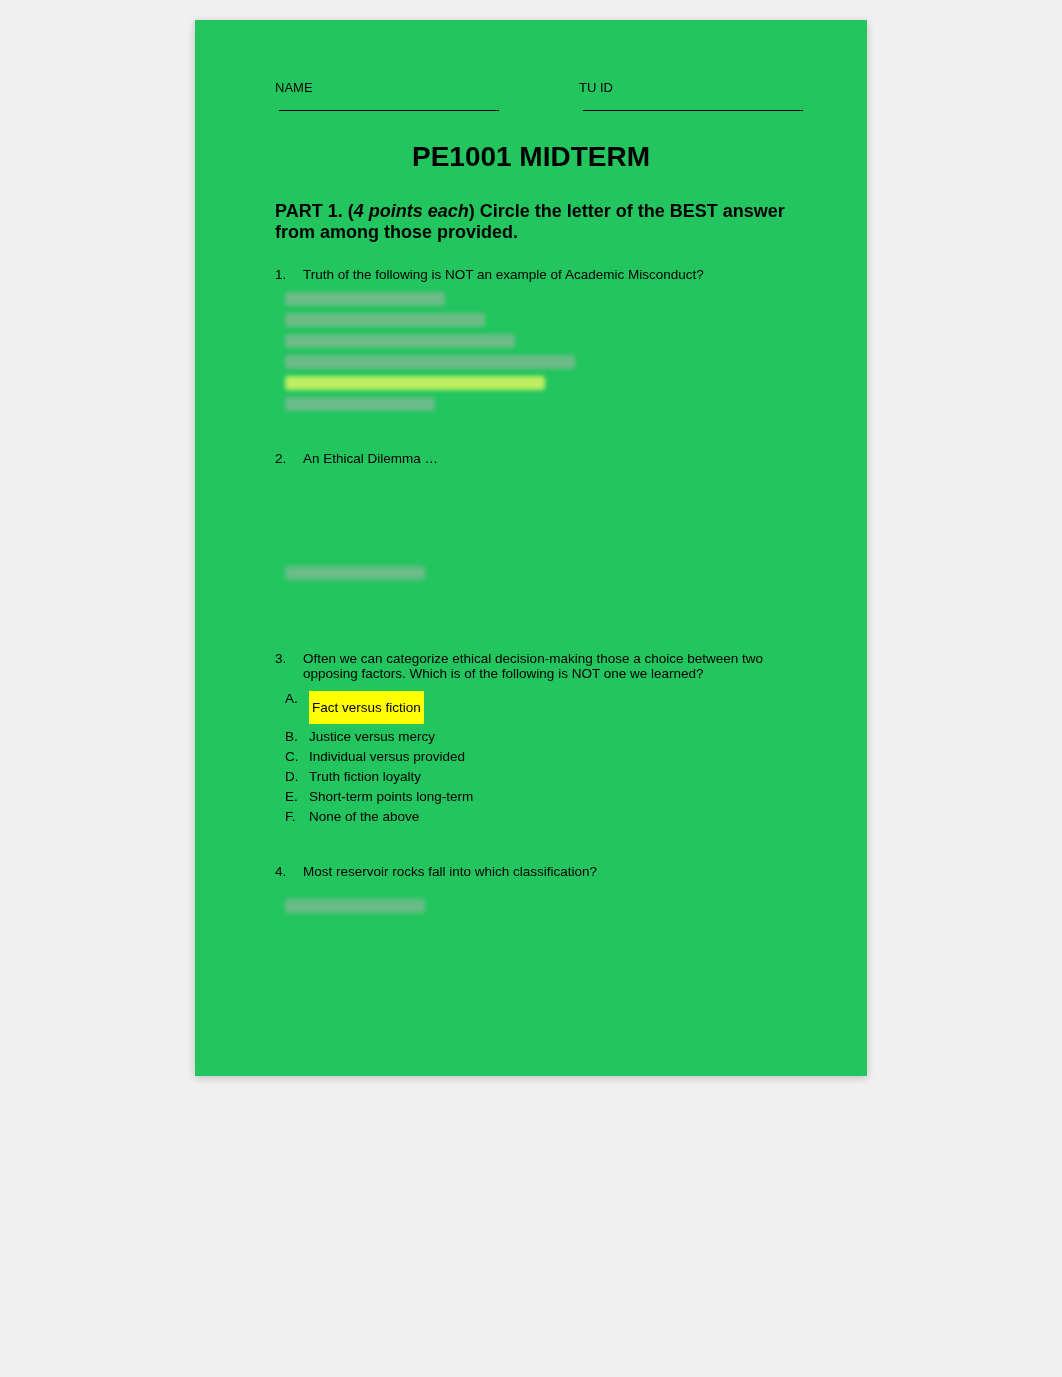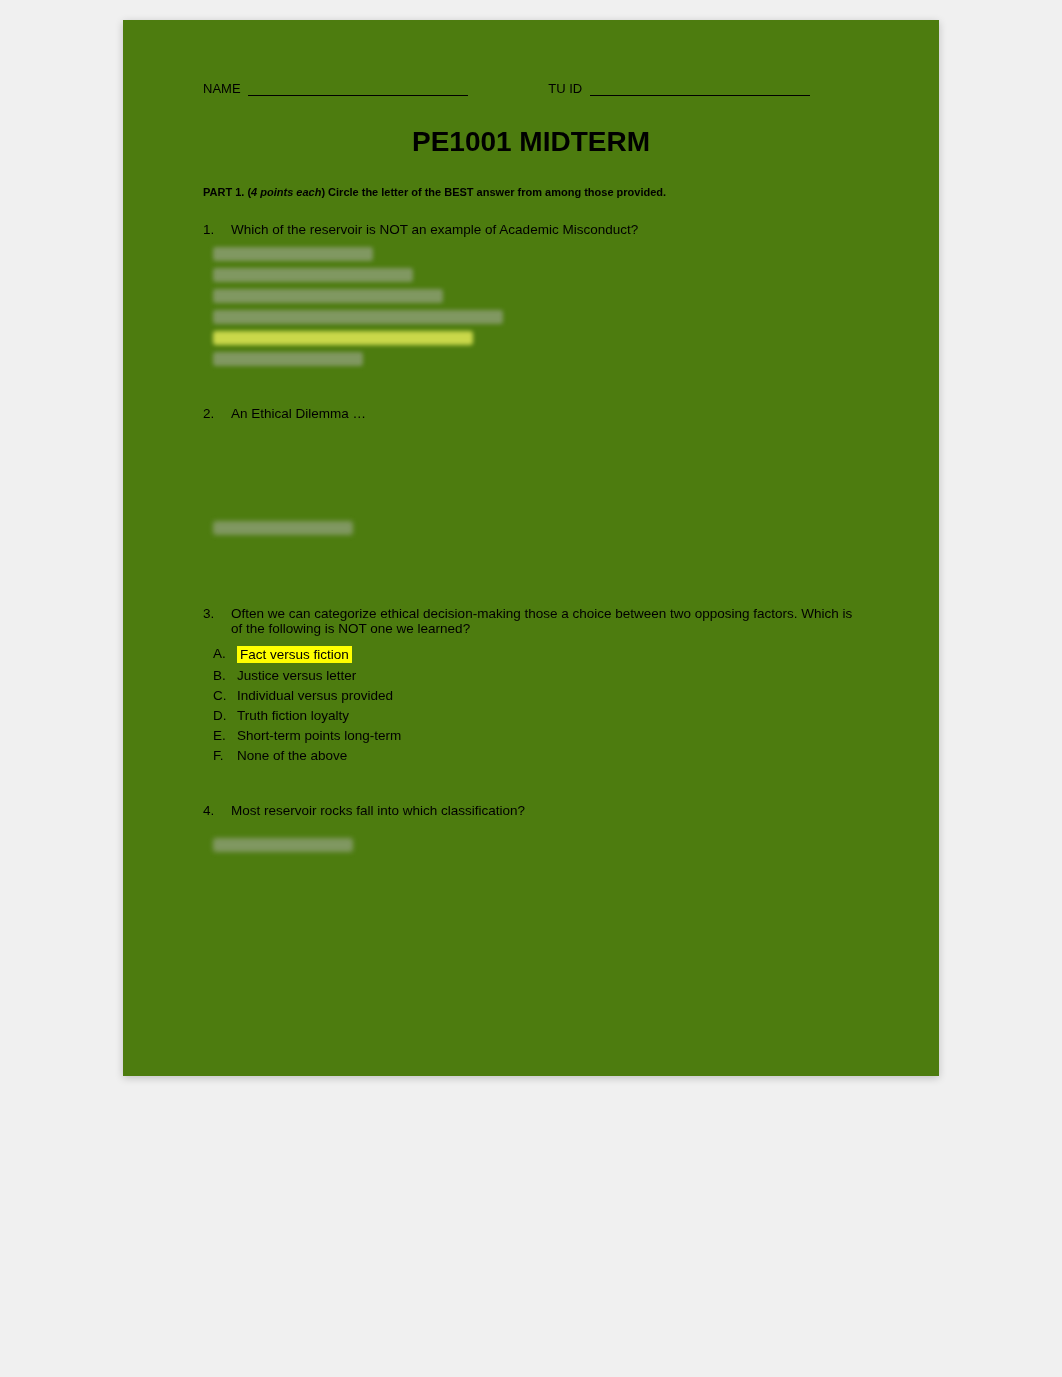--- a/index.html
+++ b/index.html
@@ -11,22 +11,22 @@
     body {
       background: #f0f0f0;
       display: flex;
       justify-content: center;
       align-items: flex-start;
       padding: 20px;
       font-family: Arial, sans-serif;
     }
 
     .page {
-      background: #4d7c0f;
-      width: 816px;
+      background: #22c55e;
+      width: 672px;
       min-height: 1056px;
       padding: 60px 80px;
       box-shadow: 0 2px 8px rgba(0,0,0,0.2);
     }
 
     .header-fields {
       display: flex;
       gap: 80px;
       margin-bottom: 30px;
       font-size: 13px;
@@ -47,21 +47,21 @@
     }
 
     .page-title {
       text-align: center;
       font-size: 28px;
       font-weight: bold;
       margin-bottom: 28px;
     }
 
     .part-heading {
-      font-size: 11px;
+      font-size: 18px;
       font-weight: bold;
       margin-bottom: 24px;
     }
 
     .part-heading span {
       font-style: italic;
     }
 
     .question-block {
       margin-bottom: 40px;
@@ -96,21 +96,21 @@
       gap: 6px;
     }
 
     .answer-letter {
       font-weight: normal;
       min-width: 18px;
     }
 
     .highlight {
       background-color: #ffff00;
-      padding: 1px 3px;
+      padding: 9px 3px;
     }
 
     .blurred-block {
       margin-top: 8px;
       padding-left: 10px;
     }
 
     .blurred-line {
       height: 14px;
       background: rgba(180,180,180,0.5);
@@ -150,21 +150,21 @@
 
   <h1 class="page-title">PE1001 MIDTERM</h1>
 
   <p class="part-heading">
     PART 1. (<span>4 points each</span>) Circle the letter of the BEST answer from among those provided.
   </p>
 
   <div class="question-block">
     <div class="question-text">
       <span class="question-number">1.</span>
-      <span class="question-body">Which of the reservoir is NOT an example of Academic Misconduct?</span>
+      <span class="question-body">Truth of the following is NOT an example of Academic Misconduct?</span>
     </div>
 
     <div class="blurred-block">
       <div class="blurred-line" style="width: 160px;"></div>
       <div class="blurred-line" style="width: 200px;"></div>
       <div class="blurred-line" style="width: 230px;"></div>
       <div class="blurred-line" style="width: 290px;"></div>
       <div class="blurred-line blurred-highlight" style="width: 260px;"></div>
       <div class="blurred-line" style="width: 150px;"></div>
     </div>
@@ -186,21 +186,21 @@
       <span class="question-number">3.</span>
       <span class="question-body">Often we can categorize ethical decision-making those a choice between two opposing factors. Which is of the following is NOT one we learned?</span>
     </div>
     <ul class="answer-list">
       <li>
         <span class="answer-letter">A.</span>
         <span class="highlight">Fact versus fiction</span>
       </li>
       <li>
         <span class="answer-letter">B.</span>
-        <span>Justice versus letter</span>
+        <span>Justice versus mercy</span>
       </li>
       <li>
         <span class="answer-letter">C.</span>
         <span>Individual versus provided</span>
       </li>
       <li>
         <span class="answer-letter">D.</span>
         <span>Truth fiction loyalty</span>
       </li>
       <li>

